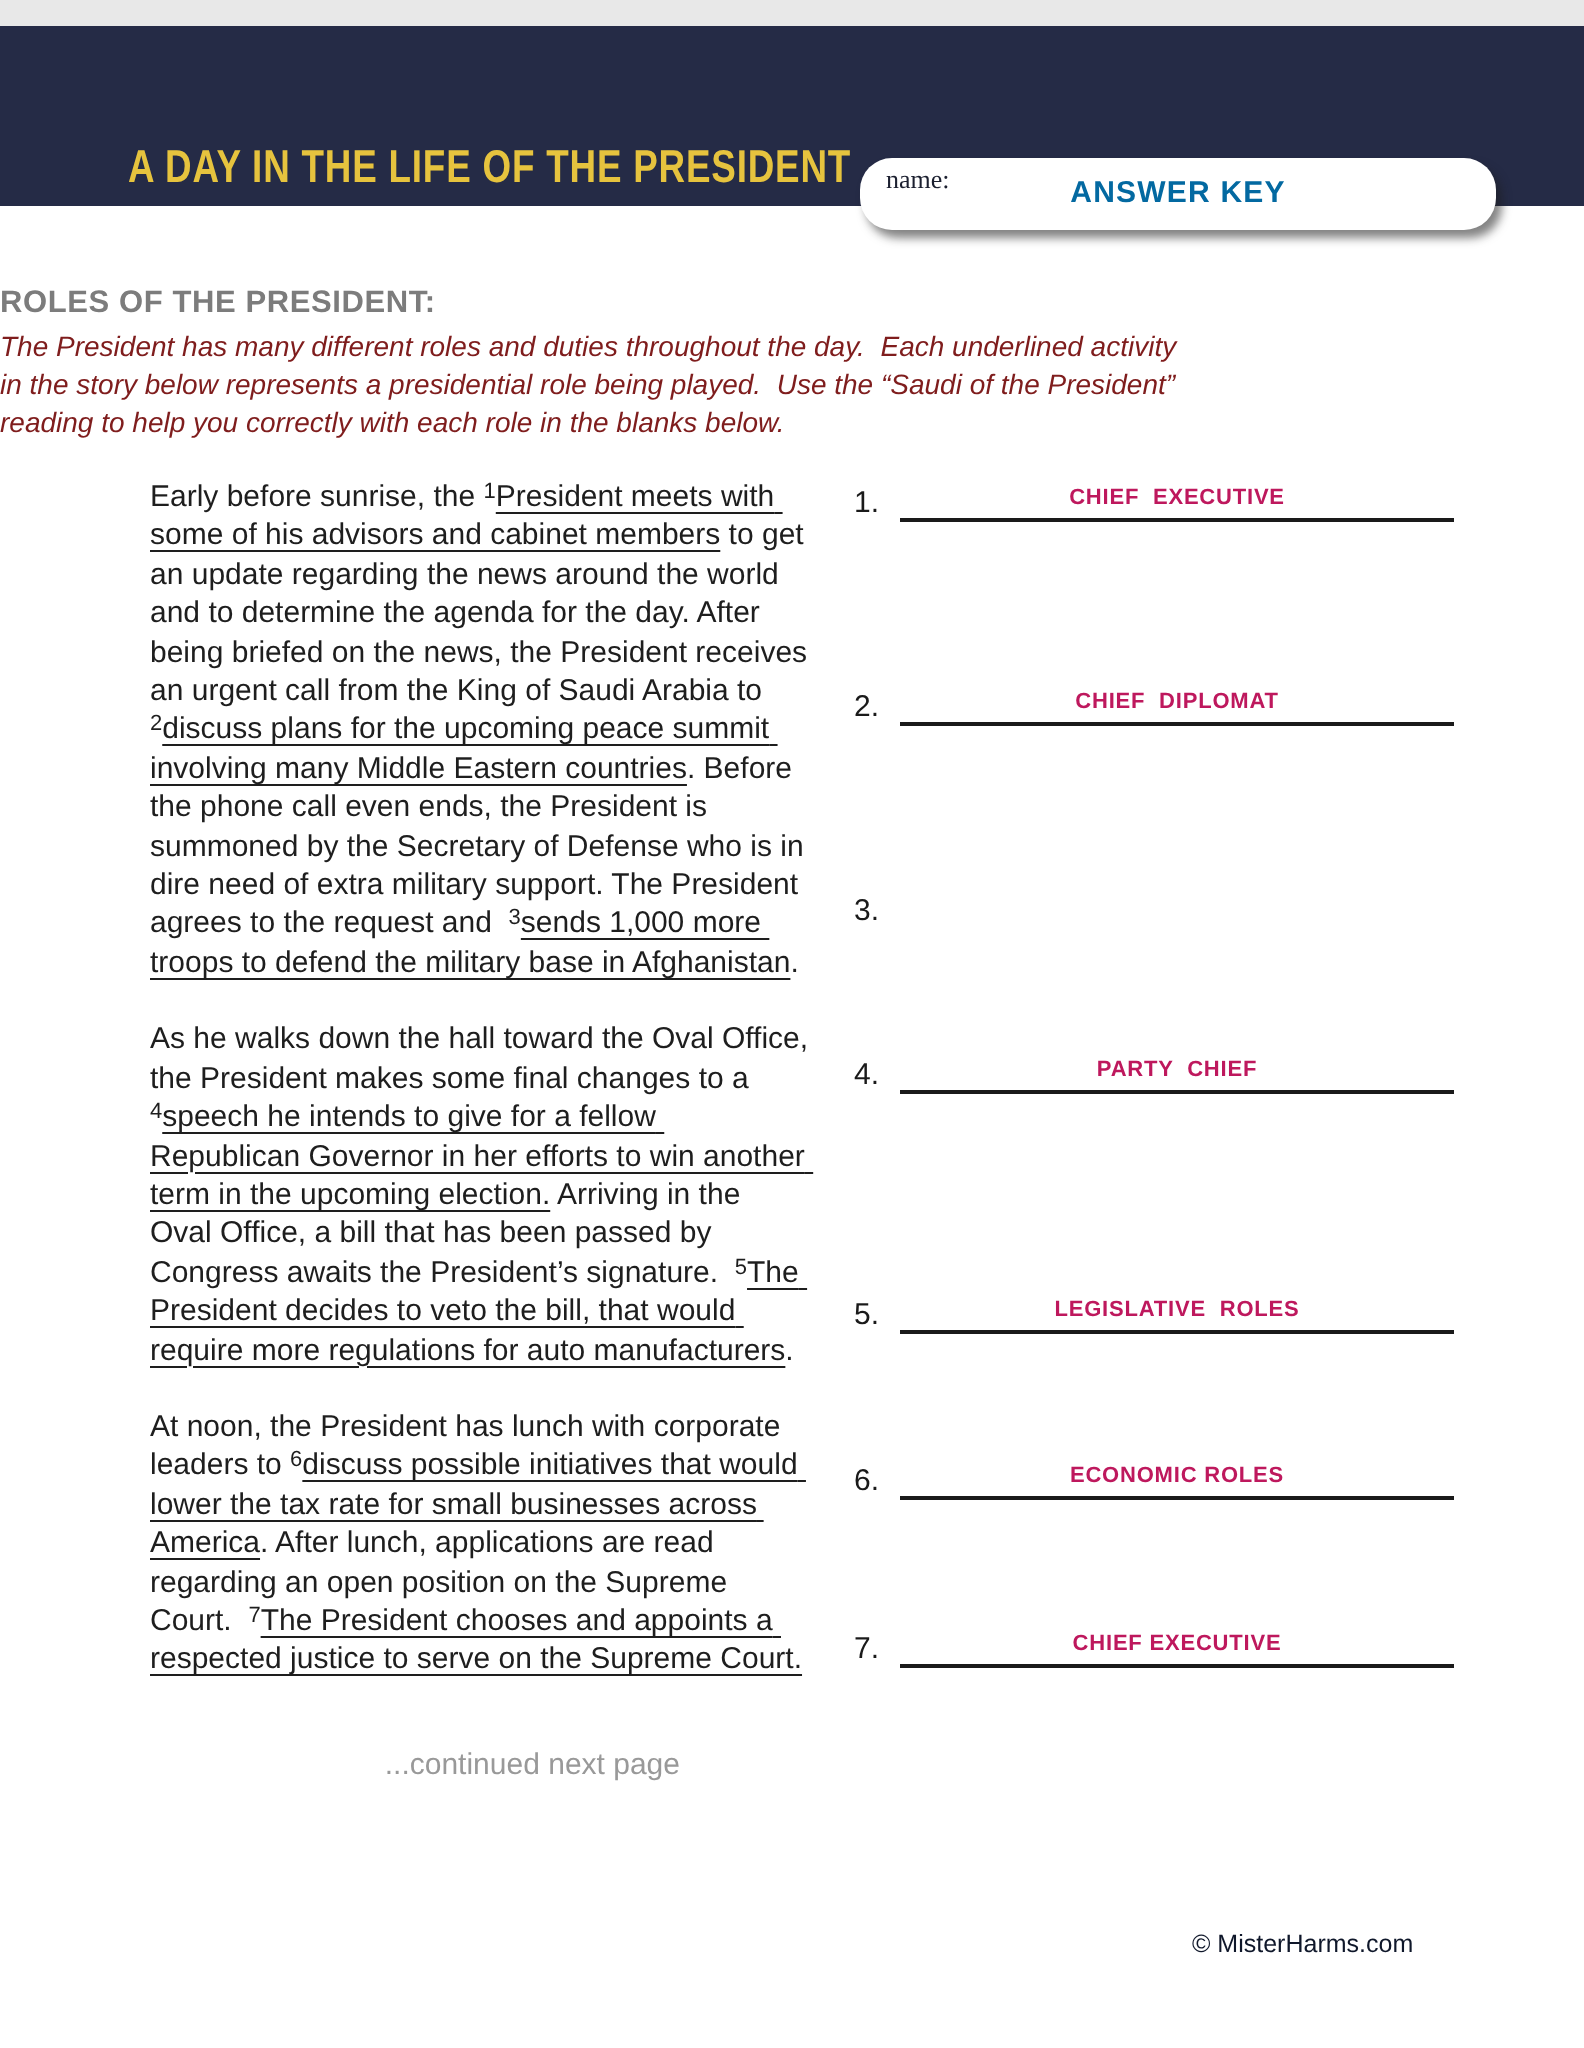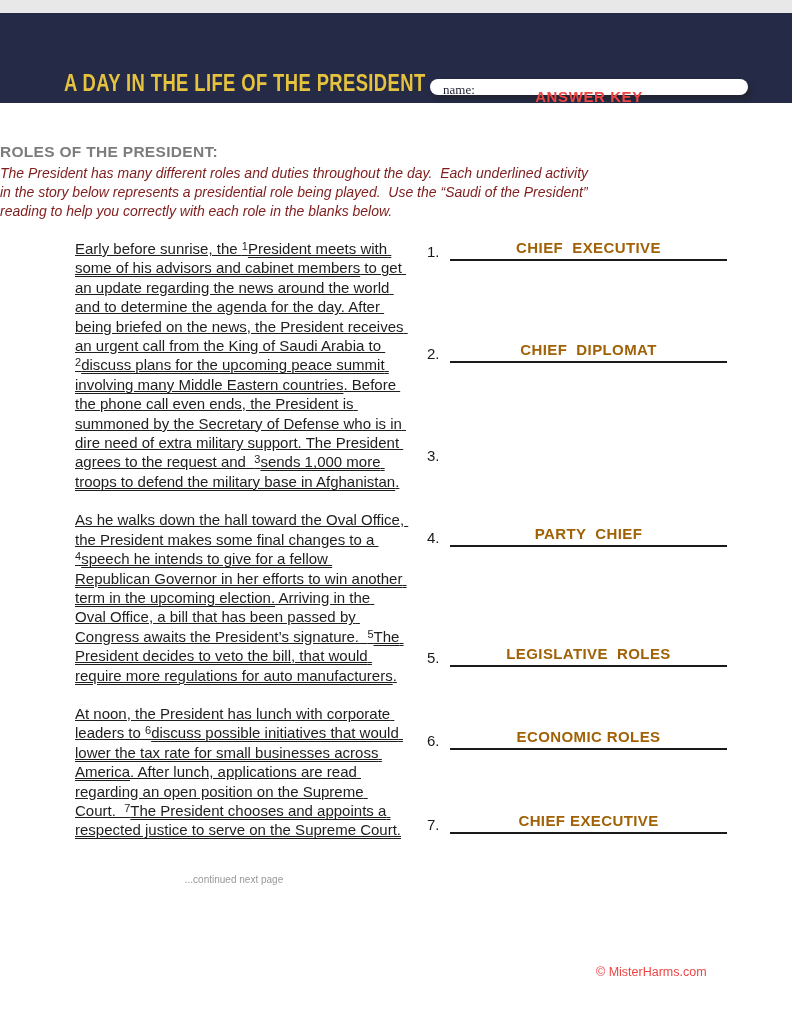--- a/index.html
+++ b/index.html
@@ -22,67 +22,67 @@
   #title {
     position: absolute; left: 64px; top: 57px;
     color: #e6c33e;
     font-size: 23px; font-weight: bold;
     letter-spacing: 0.5px;
     transform: scaleX(0.80); transform-origin: left center;
     white-space: nowrap;
   }
   #name-box {
     position: absolute; left: 430px; top: 66px;
-    width: 318px; height: 16px;
+    width: 318px; height: 36px;
     background: #ffffff;
     border-radius: 16px;
     box-shadow: 3px 4px 5px rgba(30,30,30,0.55);
   }
   #name-label {
     position: absolute; left: 13px; top: 3px;
     font-family: "Liberation Serif", serif;
     font-size: 13px; color: #1c2030;
   }
   #answer-key {
     position: absolute; left: 0; top: 9px; width: 100%;
     text-align: center;
     font-size: 15px; font-weight: bold;
     letter-spacing: 0.6px;
-    color: #ef4444;
+    color: #0369a1;
   }
 
   
   #intro { position: absolute; left: 0; top: 130px; width: 792px; }
   #intro-heading {
     font-size: 15.5px; font-weight: bold; color: #7c7c7c;
     letter-spacing: 0.3px; margin-bottom: 3px;
   }
   .intro-line {
     font-size: 14px; font-style: italic; color: #7f1d1d;
     line-height: 19px; white-space: pre-wrap;
   }
 
   
   #story {
     position: absolute; left: 75px; top: 226px; width: 330px;
-    font-size: 15px; line-height: 19.4px; color: #1e1e1e; text-decoration: underline;
+    font-size: 15px; line-height: 19.4px; color: #1e1e1e;
   }
   .para { margin-bottom: 19px; white-space: pre-wrap; }
   .para .u {
     text-decoration: underline;
     text-decoration-thickness: 1.3px;
     text-underline-offset: 2.5px;
   }
   .para sup {
     font-size: 11px; line-height: 0; vertical-align: 4px;
   }
   #continued-note {
-    position: absolute; left: 114px; top: 861px; width: 240px;
-    text-align: center;
-    font-size: 10px; color: #999999;
+    position: absolute; left: 100px; top: 861px; width: 240px;
+    text-align: right;
+    font-size: 15px; color: #999999;
   }
 
   
   #answers { position: absolute; left: 0; top: 0; }
   .arow { position: absolute; left: 427px; width: 300px; height: 23px; }
   .arow:nth-child(1) { top: 225px; }
   .arow:nth-child(2) { top: 327px; }
   .arow:nth-child(3) { top: 429px; }
   .arow:nth-child(4) { top: 511px; }
   .arow:nth-child(5) { top: 631px; }
@@ -91,30 +91,30 @@
   .num {
     position: absolute; left: 0; bottom: 1px;
     font-size: 15px; color: #1a1a1a;
   }
   .blank {
     position: absolute; left: 23px; right: 0; bottom: 0;
     border-bottom: 2px solid #1a1a1a;
     text-align: center; padding-bottom: 2px;
   }
   .ans {
-    font-size: 15px; font-weight: bold;
+    font-size: 11px; font-weight: bold;
     letter-spacing: 0.4px;
-    color: #a16207;
+    color: #be185d;
     white-space: pre;
   }
 
   
   #footer-credit {
     position: absolute; left: 596px; top: 952px;
-    font-size: 12.5px; color: #ef4444;
+    font-size: 12.5px; color: #0f172a;
   }
 </style>
 </head>
 <body>
 
 <div id="page">
 
   <div id="header">
     <div id="title">A DAY IN THE LIFE OF THE PRESIDENT</div>
     <div id="name-box">

